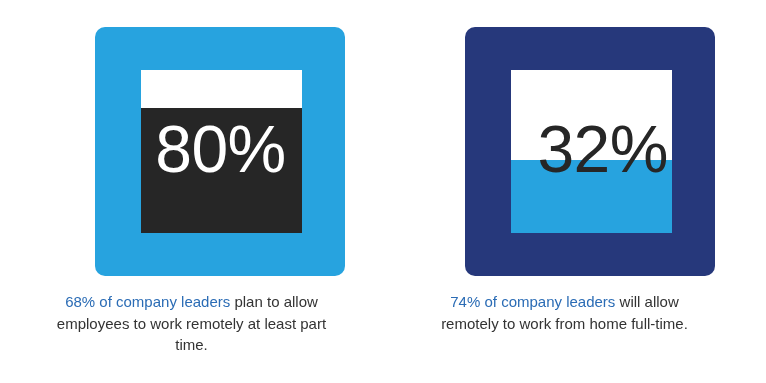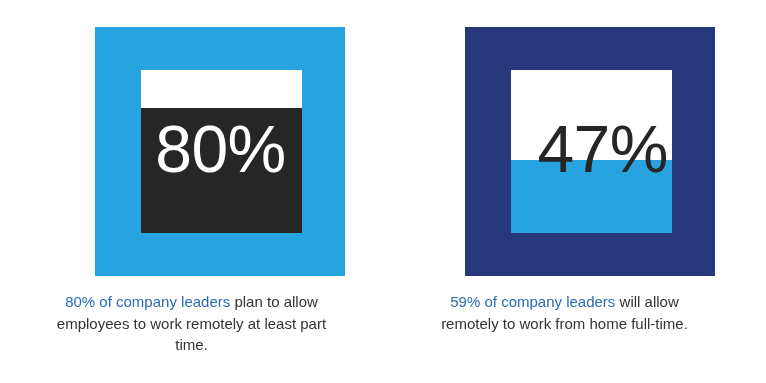--- a/index.html
+++ b/index.html
@@ -31,20 +31,21 @@
   .stat-panel.panel-left  { left: 0; }
   .stat-panel.panel-right { left: 383px; }
 
   
   .tile-outer {
     position: absolute;
     top: 27px;
     left: 95px;
     width: 250px;
     height: 249px;
+    border-radius: 10px;
   }
   .panel-right .tile-outer {
     left: 82px;
   }
 
   
   .gauge-box {
     position: absolute;
     top: 43px;
     left: 46px;
@@ -119,34 +120,34 @@
 
       <div class="gauge-box" style="background: rgb(255, 255, 255);">
 
         <div class="gauge-fill" style="background: rgb(38, 38, 38); height: 77%;"></div>
 
         <div class="gauge-value align-center" style="color: rgb(255, 255, 255);">80%</div>
       </div>
     </div>
 
     <p class="caption">
-      <span class="accent">80% of company leaders</span><span class="rest"> plan to allow employees to work remotely at least part time.</span>
+      <span class="accent">68% of company leaders</span><span class="rest"> plan to allow employees to work remotely at least part time.</span>
     </p>
   </section>
 
   <section class="stat-panel panel-right">
 
     <div class="tile-outer" style="background: rgb(38, 56, 123);">
 
       <div class="gauge-box" style="background: rgb(255, 255, 255);">
 
         <div class="gauge-fill" style="background: rgb(39, 163, 223); height: 45%;"></div>
 
-        <div class="gauge-value align-right" style="color: rgb(38, 38, 38);">47%</div>
+        <div class="gauge-value align-right" style="color: rgb(38, 38, 38);">32%</div>
       </div>
     </div>
 
     <p class="caption">
-      <span class="accent">59% of company leaders</span><span class="rest"> will allow remotely to work from home full-time.</span>
+      <span class="accent">74% of company leaders</span><span class="rest"> will allow remotely to work from home full-time.</span>
     </p>
   </section>
 
 </div>
 
 </body></html>

